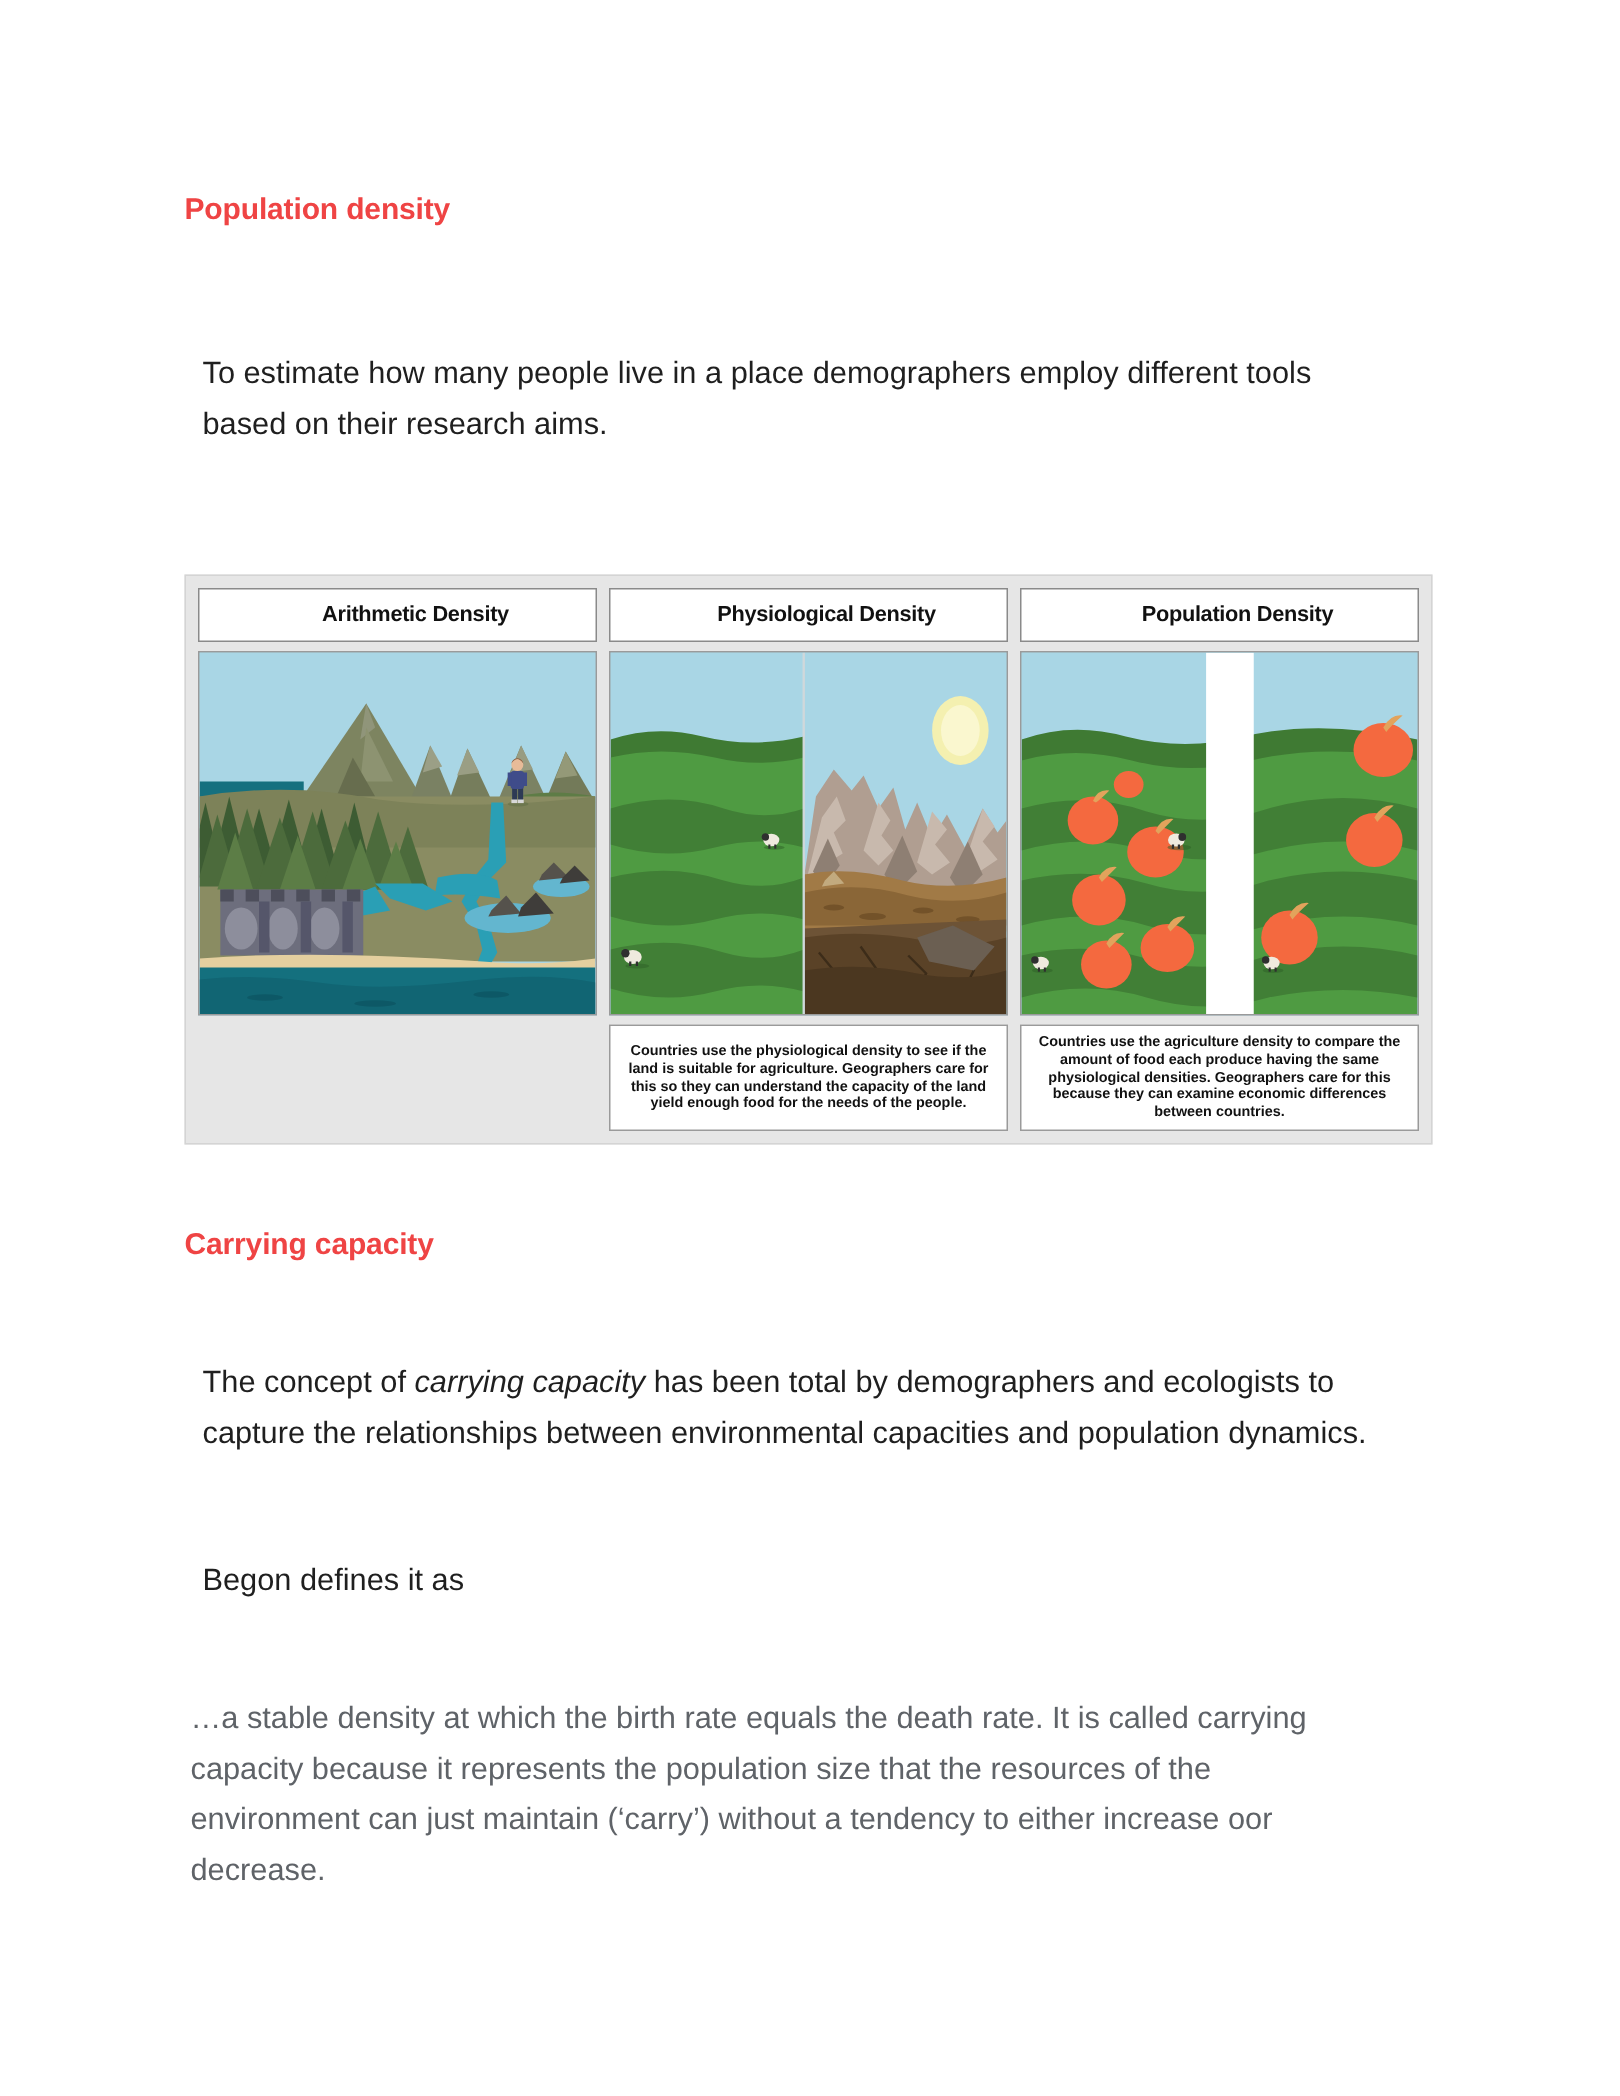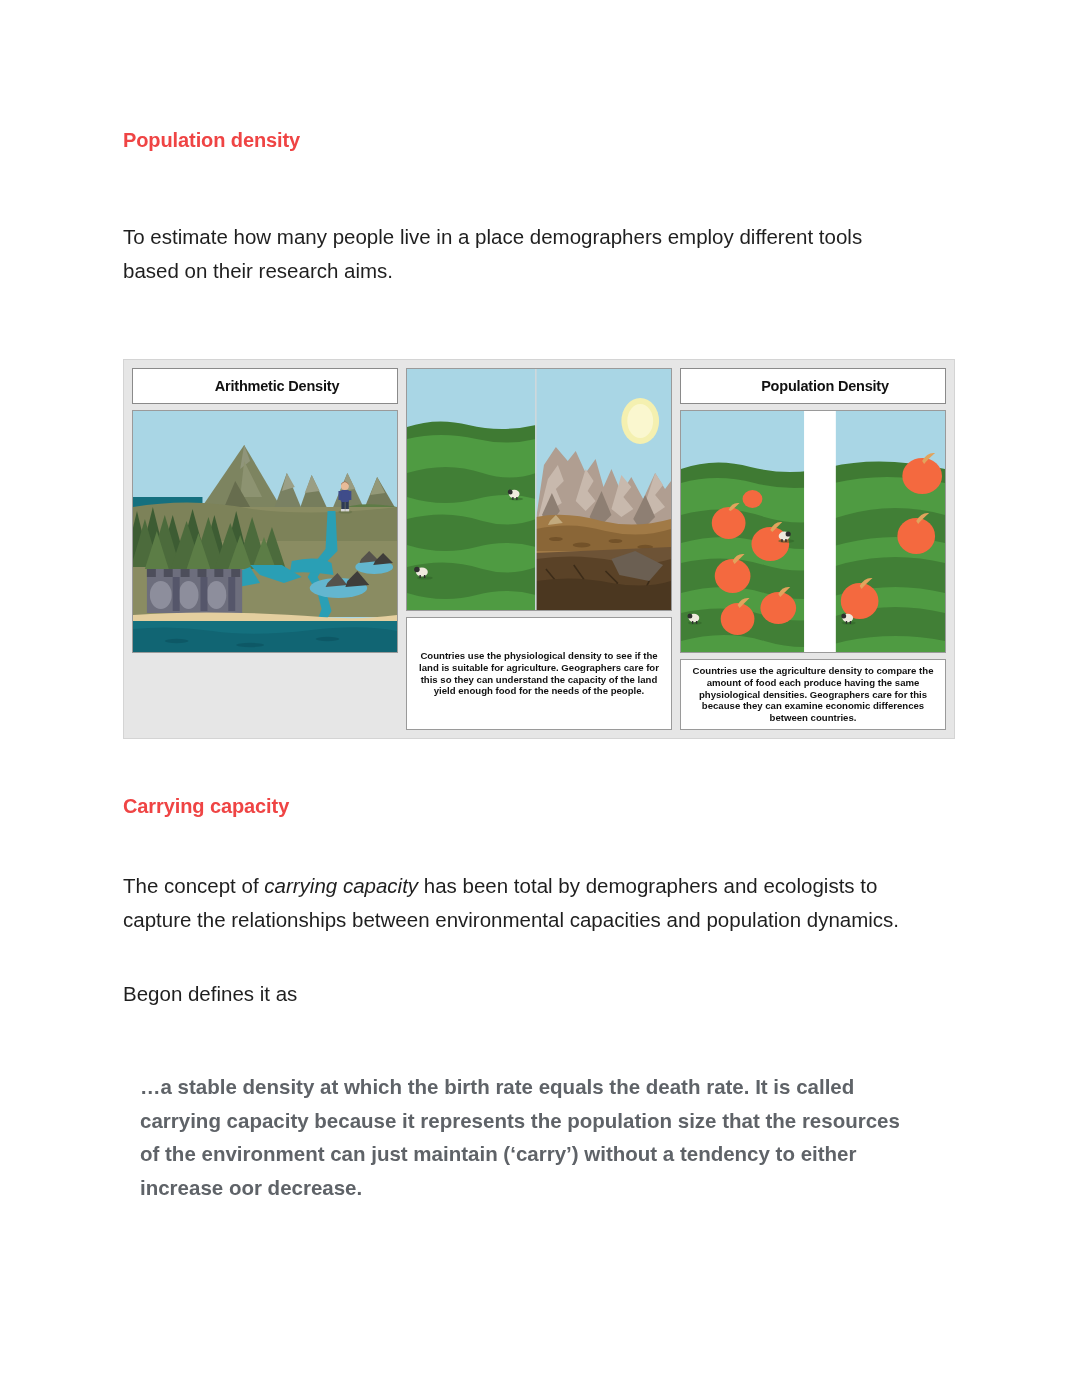--- a/index.html
+++ b/index.html
@@ -33,32 +33,32 @@
     font-size: 20px;
     font-weight: bold;
     line-height: 1.3;
     margin: 0;
     color: #ef4444;
     letter-spacing: -0.1px;
   }
   p.body-text {
     font-size: 20.5px;
     line-height: 34px;
-    margin: 0;
+    margin: 12px;
     color: #1f1f1f;
     font-weight: 400;
   }
   p.body-text em { font-style: italic; }
 
   .blockquote {
     font-size: 20.5px;
     line-height: 33.5px;
     color: #5f6368;
-    margin: 17px;
-    font-weight: 700;
+    margin: 4px;
+    font-weight: 400;
   }
 
   
   .figure {
     position: relative;
     width: 832px;
     height: 380px;
     background: #e6e6e6;
     border: 1px solid #d4d4d4;
     box-sizing: border-box;
@@ -238,20 +238,21 @@
               <rect x="217.4" y="80" width="2.6" height="9" fill="#3f4c8a"></rect>
               <circle cx="213.5" cy="75" r="4" fill="#e7bb98"></circle>
               <path d="M209.5 74 Q213.5 68 217.5 74 Q217 71 213.5 70.5 Q210 71 209.5 74 Z" fill="#8e5a3c"></path>
             </g>
           </svg>
         </div>
 
       </div>
 
       <div class="panel">
+        <div class="panel-title">Physiological Density</div>
 
         <div class="panel-art">
           <svg class="art" viewBox="0 0 266 241" preserveAspectRatio="none">
             <rect x="0" y="0" width="266" height="241" fill="#a9d6e5"></rect>
 
             <g>
               <path d="M0 58 Q30 48 62 56 Q95 64 130 56 L130 241 L0 241 Z" fill="#3f7a33"></path>
               <path d="M0 70 Q34 62 70 70 Q100 77 130 70 L130 241 L0 241 Z" fill="#4f9b42"></path>
               <path d="M0 104 Q40 92 76 104 Q104 113 130 104 L130 130 Q100 122 70 130 Q36 139 0 128 Z" fill="#417f36"></path>
               <path d="M0 150 Q40 140 76 152 Q104 160 130 150 L130 178 Q100 170 70 178 Q36 187 0 176 Z" fill="#417f36"></path>

